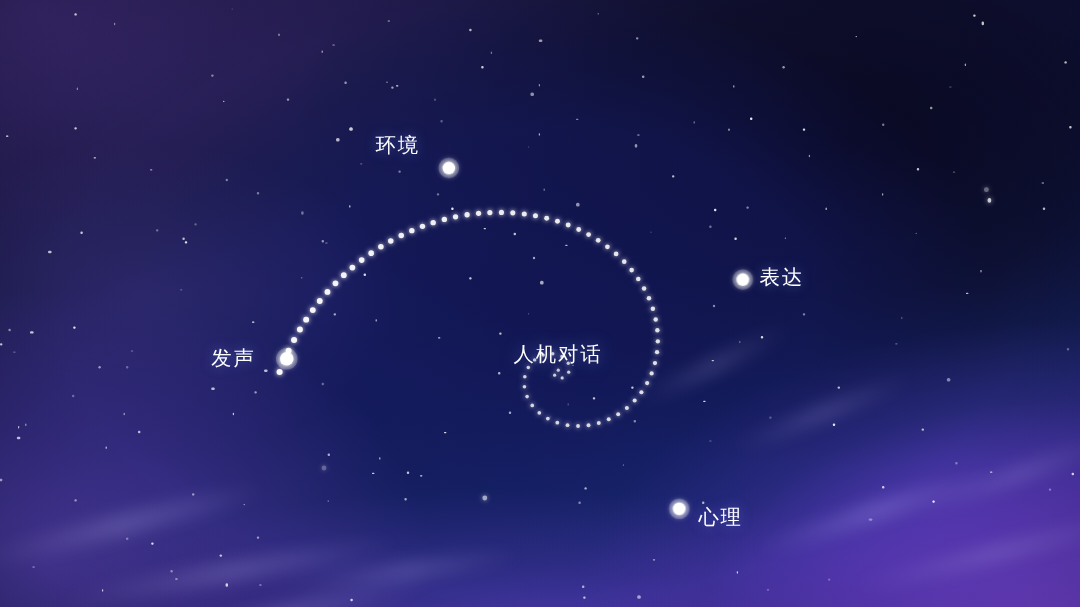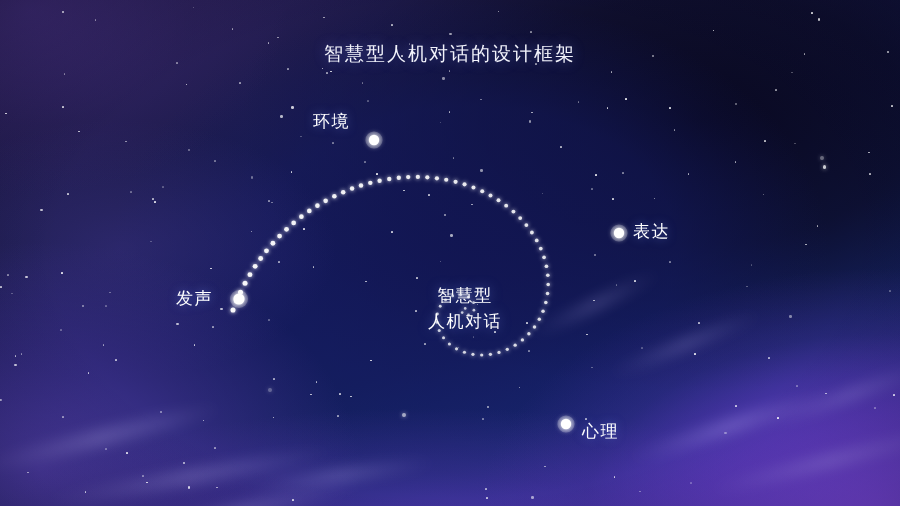--- a/index.html
+++ b/index.html
@@ -446,24 +446,22 @@
         <circle cx="619" cy="233" r="8.6" fill="#ffffff" opacity="0.22"></circle>
         <circle cx="619" cy="233" r="5.2" fill="#ffffff"></circle>
         <circle cx="239" cy="299" r="9" fill="#ffffff" opacity="0.22"></circle>
         <circle cx="239" cy="299" r="5.6" fill="#ffffff"></circle>
         <circle cx="566" cy="424" r="8.6" fill="#ffffff" opacity="0.22"></circle>
         <circle cx="566" cy="424" r="5.2" fill="#ffffff"></circle>
       </g>
   </svg>
 
 
-  <div id="title">智慧型人机对话的设计框架</div>
 
   <div id="center-label">
-    <span>智慧型</span>
     <span>人机对话</span>
   </div>
 
   <div id="node-labels">
       <div class="node-label" style="left: 313px; top: 110px;">环境</div>
       <div class="node-label" style="left: 633px; top: 220px;">表达</div>
       <div class="node-label" style="left: 176px; top: 287px;">发声</div>
       <div class="node-label" style="left: 582px; top: 420px;">心理</div>
     </div>
 

